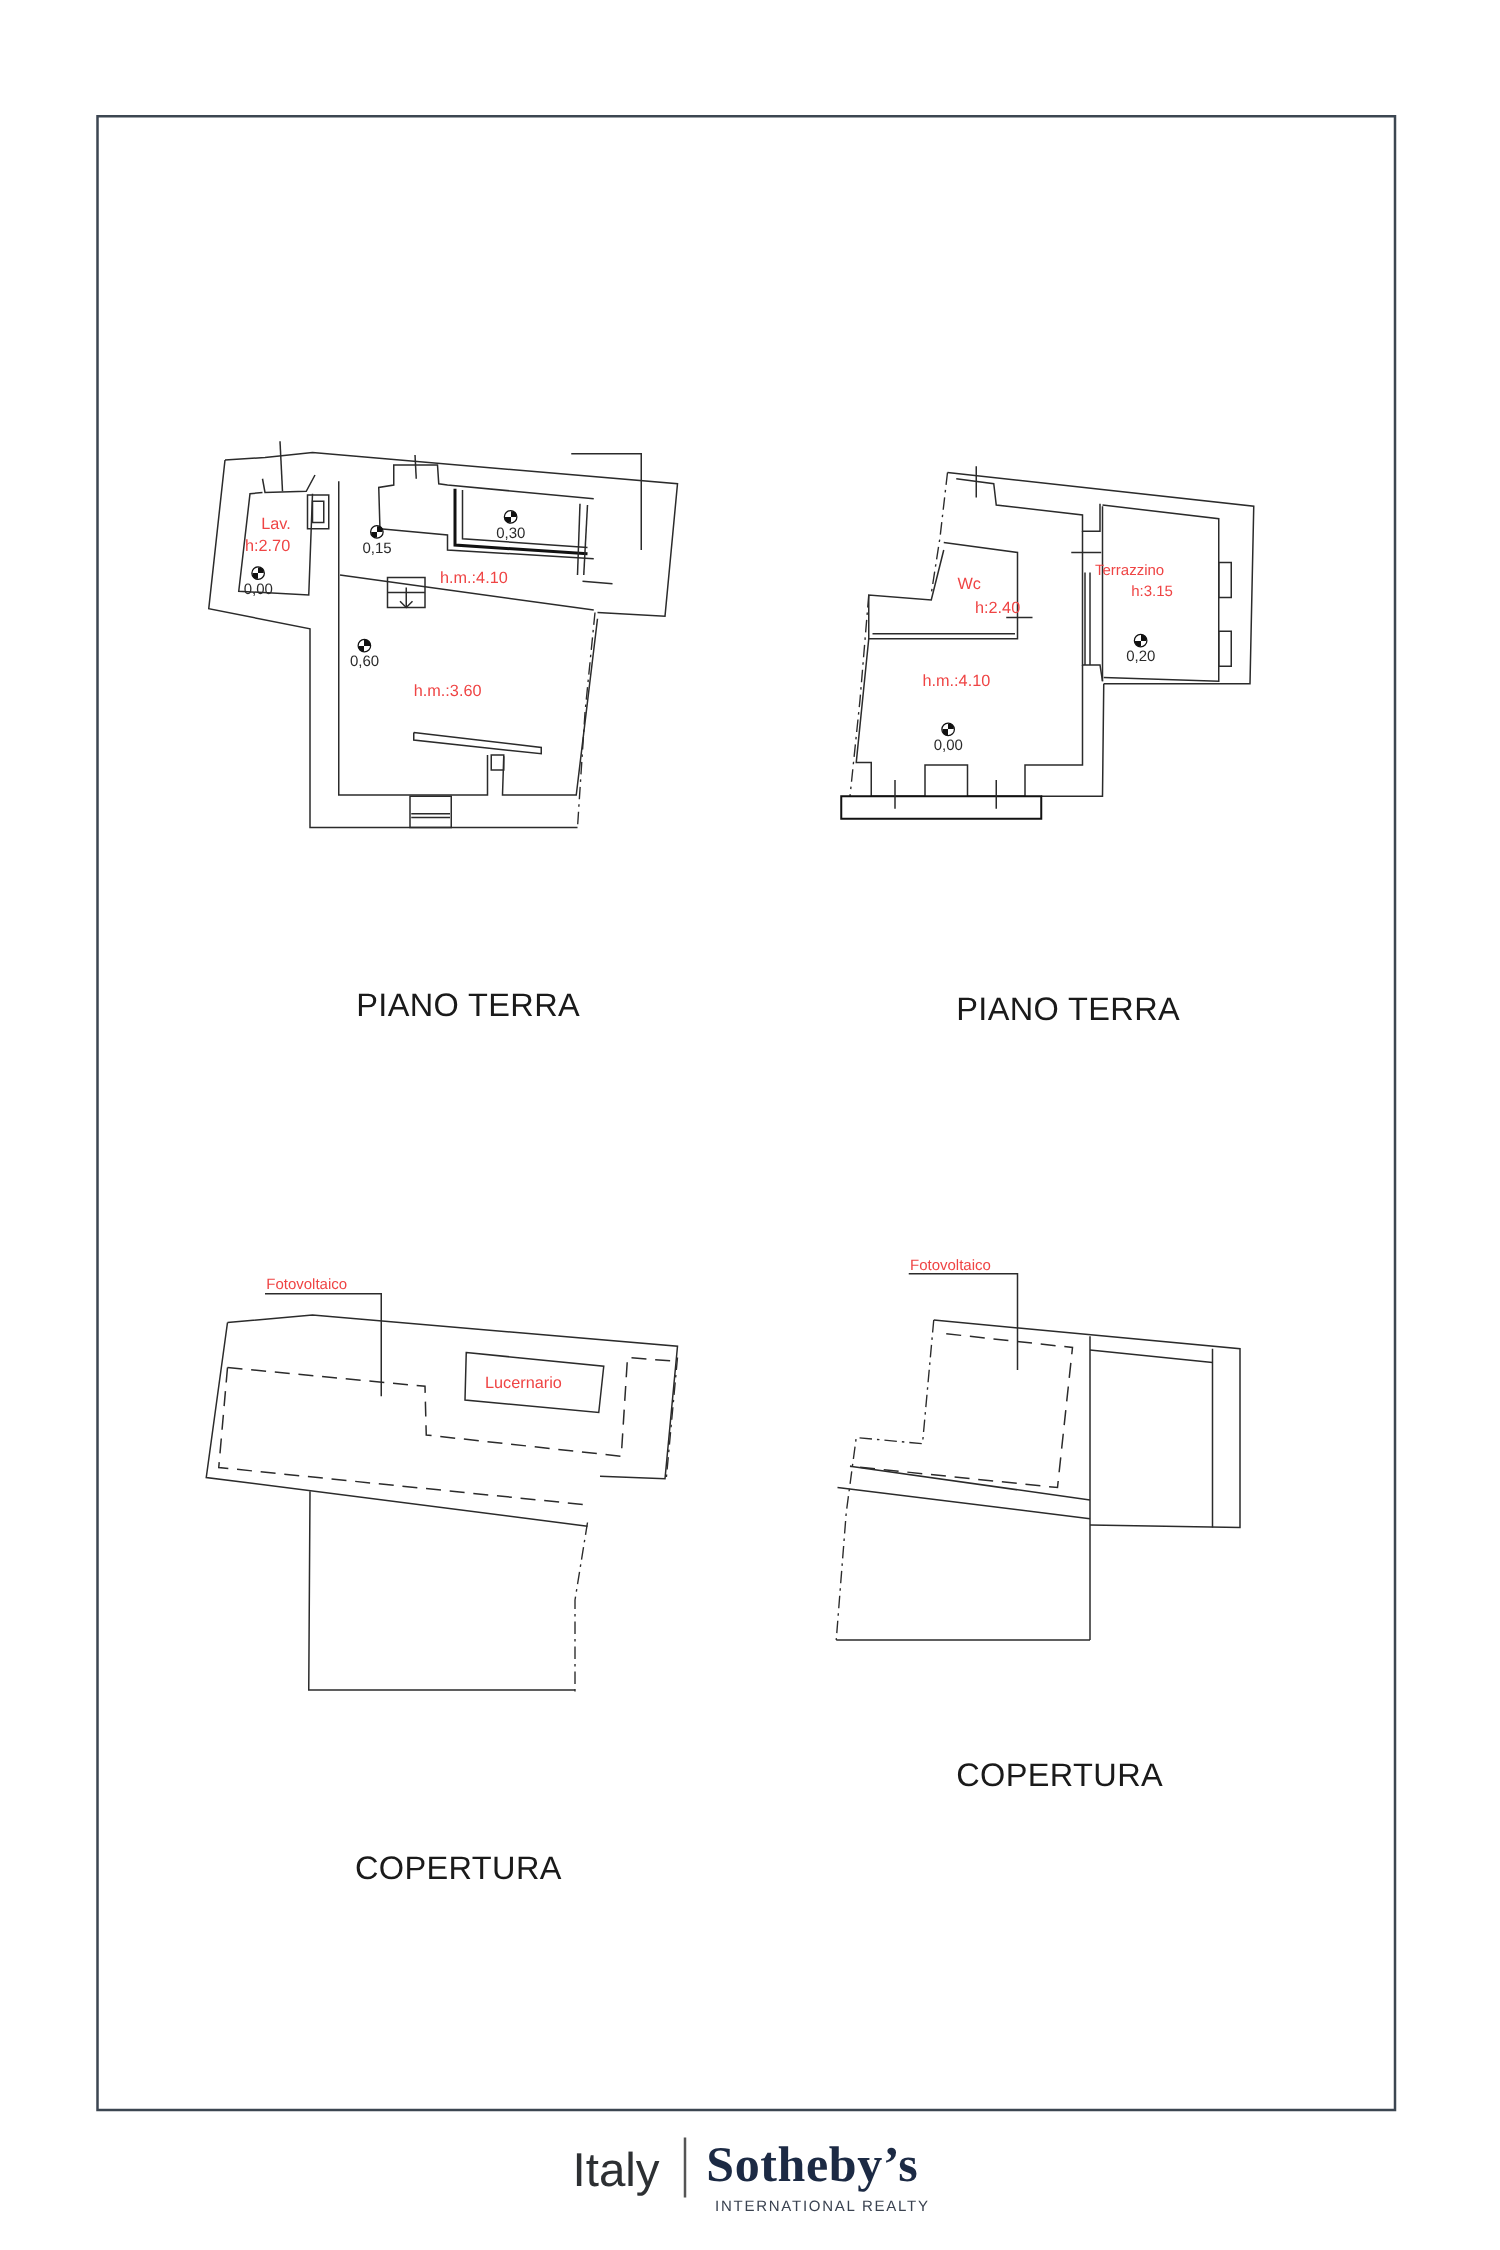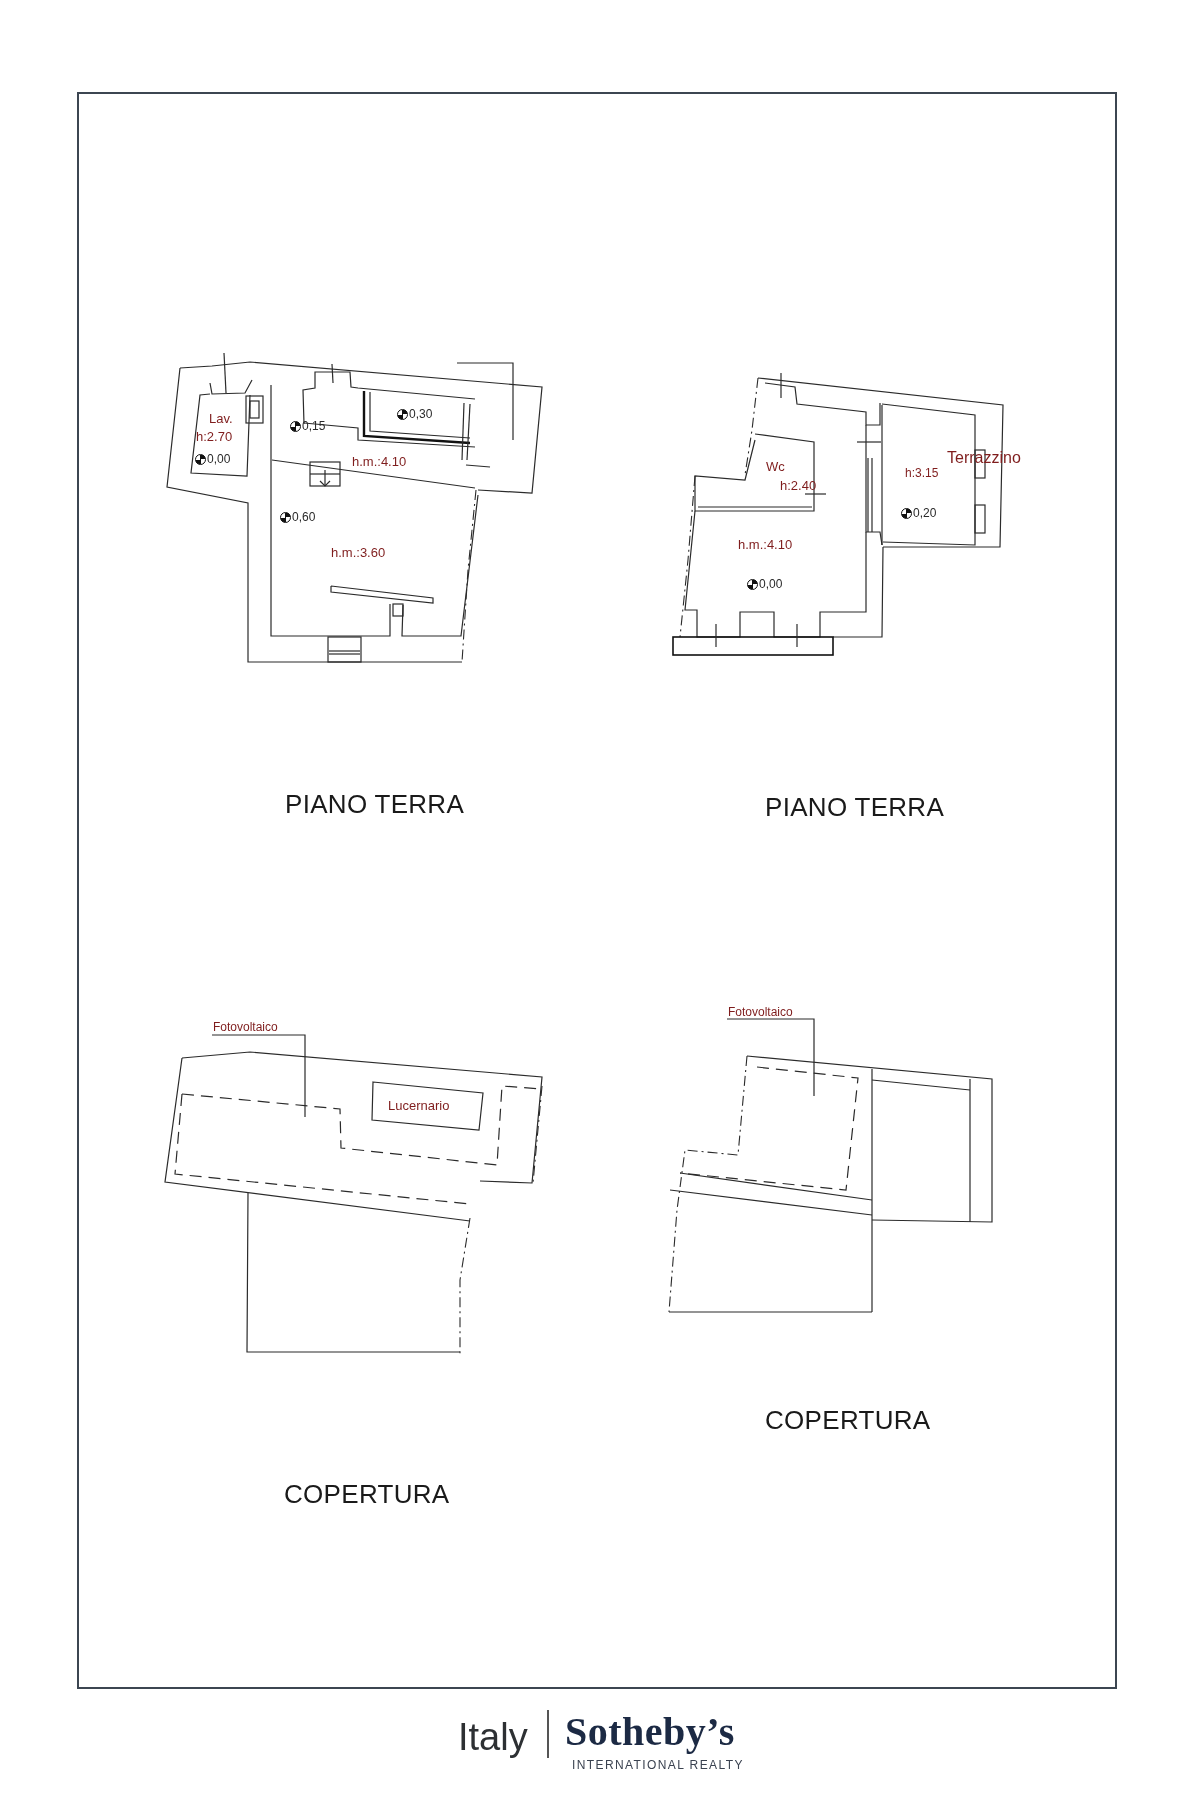--- a/index.html
+++ b/index.html
@@ -3,22 +3,22 @@
 <meta charset="utf-8">
 <style>
   html, body { margin:0; padding:0; background:#ffffff; }
   body { width:1200px; height:1800px; position:relative; overflow:hidden; font-family:"Liberation Sans", sans-serif; color:#1a1a1a; }
   .frame { position:absolute; left:77px; top:92px; width:1040px; height:1597px; border:2px solid #3c4651; box-sizing:border-box; }
   svg.drawing { position:absolute; left:0; top:0; width:1200px; height:1800px; }
   svg.drawing .w { fill:none; stroke:#2b2b2b; stroke-width:1.2; }
   svg.drawing .thick { fill:none; stroke:#111; stroke-width:2.4; }
   svg.drawing .dash { fill:none; stroke:#2b2b2b; stroke-width:1.2; stroke-dasharray:12 7; }
   svg.drawing .dashdot { fill:none; stroke:#2b2b2b; stroke-width:1.1; stroke-dasharray:10 4 2 4; }
-  .t { position:absolute; white-space:nowrap; font-size:13px; color:#7f1d1d; line-height:1; }
-  .lvl { position:absolute; white-space:nowrap; font-size:12px; color:#2a2a2a; line-height:1; display:flex; align-items:center; gap:1px; }
+  .t { position:absolute; white-space:nowrap; font-size:13px; color:#ef4444; line-height:1; }
+  .lvl { position:absolute; white-space:nowrap; font-size:12px; color:#2a2a2a; line-height:1; display:flex; align-items:center; gap:1px;flex-direction:column; }
   .lvl .mk { display:inline-block; width:11px; height:11px; border-radius:50%; border:1.4px solid #111; box-sizing:border-box;
              background: conic-gradient(#111 0 25%, #fff 25% 50%, #111 50% 75%, #fff 75% 100%); }
   .caption { position:absolute; font-size:26px; color:#1a1a1a; letter-spacing:0.3px; white-space:nowrap; line-height:1; }
   .logo { position:absolute; left:455px; top:1708px; height:64px; }
   .logo-italy { position:absolute; left:3px; top:8px; font-family:"Liberation Sans", sans-serif; font-size:38px; font-weight:300; color:#2d3033;text-align:right; }
   .logo-div { position:absolute; left:92px; top:2px; width:1.5px; height:48px; background:#555; }
   .logo-sothebys { position:absolute; left:110px; top:0px; font-family:"Liberation Serif", serif; font-size:40px; font-weight:700; color:#1c2a44; letter-spacing:0.5px; }
   .logo-ir { position:absolute; left:117px; top:50px; font-family:"Liberation Sans", sans-serif; font-size:12px; color:#3a4250; letter-spacing:1.4px; white-space:nowrap; }
 </style>
 </head>
@@ -140,21 +140,21 @@
 <span class="t" style="left:352px;top:455px;">h.m.:4.10</span>
 <span class="lvl" style="left:280px;top:511px;justify-content:center;">
     <span class="mk"></span>
     <span>0,60</span>
   </span>
 <span class="t" style="left:331px;top:546px;">h.m.:3.60</span>
 <div class="caption" style="left:285px;top:791px;">PIANO TERRA</div>
 
 <span class="t" style="left:766px;top:460px;">Wc</span>
 <span class="t" style="left:757px;top:479px;padding-left:23px;">h:2.40</span>
-<span class="t" style="left:947px;top:450px;font-size:16px;">Terrazzino</span>
+<span class="t" style="left:876px;top:450px;font-size:12px;">Terrazzino</span>
 <span class="t" style="left:905px;top:467px;font-size:12px;">h:3.15</span>
 <span class="lvl" style="left:901px;top:507px;">
     <span class="mk"></span>
     <span>0,20</span>
   </span>
 <span class="t" style="left:738px;top:538px;">h.m.:4.10</span>
 <span class="lvl" style="left:747px;top:578px;">
     <span class="mk"></span>
     <span>0,00</span>
   </span>

